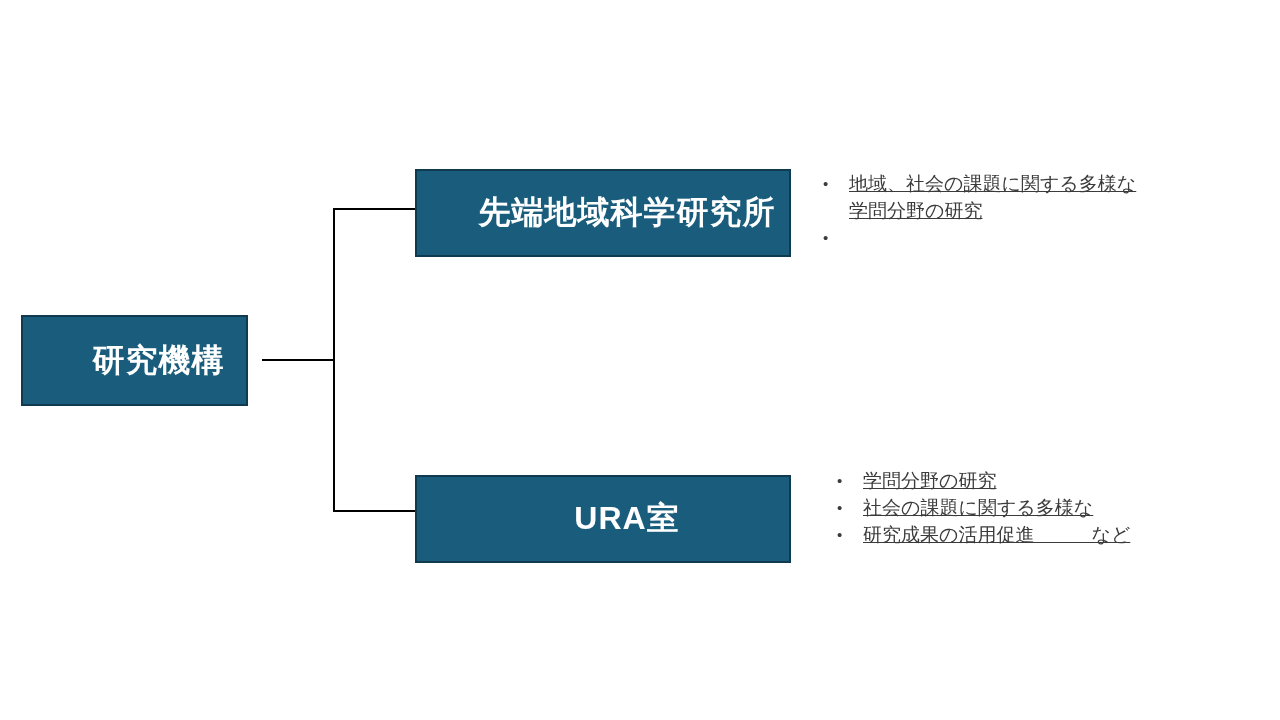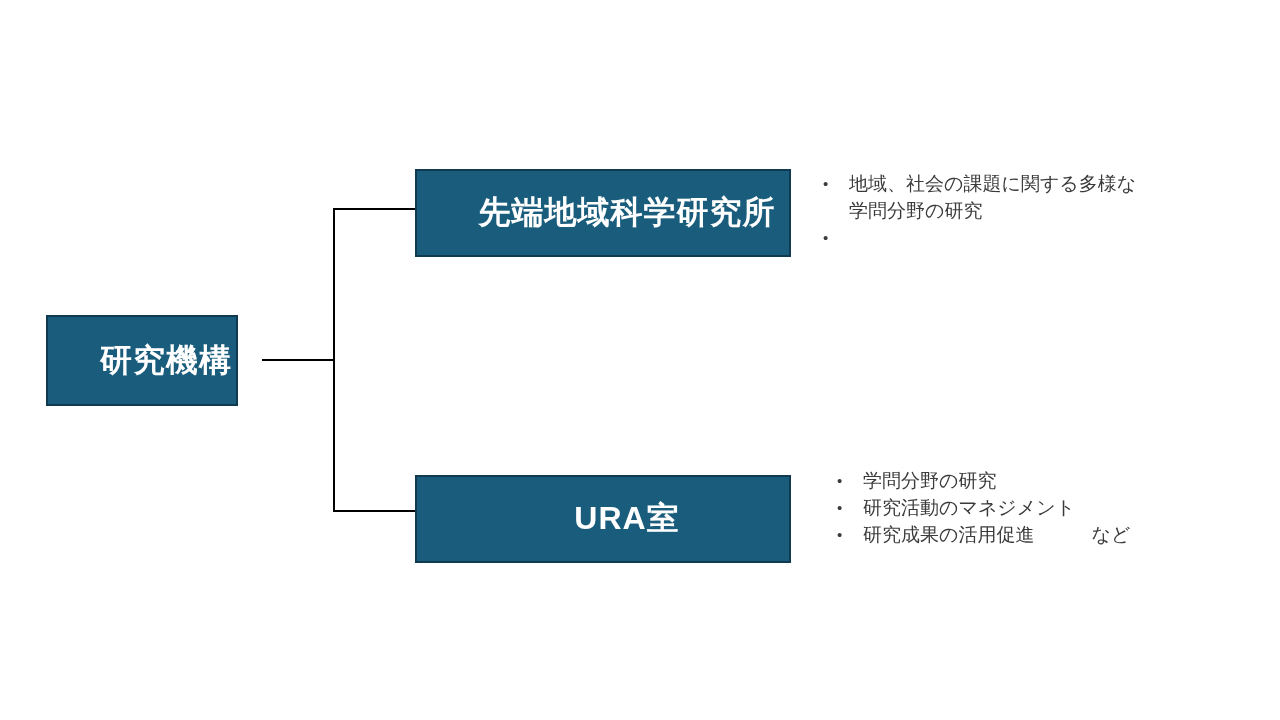--- a/index.html
+++ b/index.html
@@ -25,21 +25,21 @@
     justify-content: center;
     padding-left: 48px;
   }
   .box-label {
     color: var(--box-text, #ffffff);
     font-weight: bold;
     font-size: 32px;
     letter-spacing: 1px;
     white-space: nowrap;
   }
-  .root-box   { left: 46px;  top: 315px; width: 192px; height: 91px; text-align: right; }
+  .root-box   { left: 21px;  top: 315px; width: 227px; height: 91px; text-align: right; }
   .branch-top { left: 415px; top: 169px; width: 376px; height: 88px; }
   .branch-bot { left: 415px; top: 463px; width: 376px; height: 88px; margin-top: 12px; }
 
   .line {
     position: absolute;
     background: var(--connector, #000000);
   }
   .line-root-h   { left: 262px; top: 359px; width: 73px;  height: 2px; }
   .line-vert     { left: 333px; top: 208px; width: 2px;   height: 304px; }
   .line-top-h    { left: 334px; top: 208px; width: 81px;  height: 2px; }
@@ -61,20 +61,21 @@
     align-items: flex-start;
   }
   .bullet-glyph {
     flex: 0 0 26px;
     padding-left: 13px;
     font-size: 15px;
     line-height: 27px;
   }
   .bullet-text {
     white-space: pre-line;
+    text-decoration: underline;
   }
 </style>
 </head>
 <body>
 
 <div class="slide">
 
   <div class="box root-box">
     <span class="box-label">研究機構</span>
   </div>
@@ -103,21 +104,21 @@
     </li>
   </ul>
 
   <ul class="bullets bullets-bottom">
     <li>
       <span class="bullet-glyph">•</span>
       <span class="bullet-text">学問分野の研究</span>
     </li>
     <li>
       <span class="bullet-glyph">•</span>
-      <span class="bullet-text">研究活動のマネジメント</span>
+      <span class="bullet-text">社会の課題に関する多様な</span>
     </li>
     <li>
       <span class="bullet-glyph">•</span>
       <span class="bullet-text">研究成果の活用促進　　　など</span>
     </li>
   </ul>
 
 </div>
 
 </body></html>

